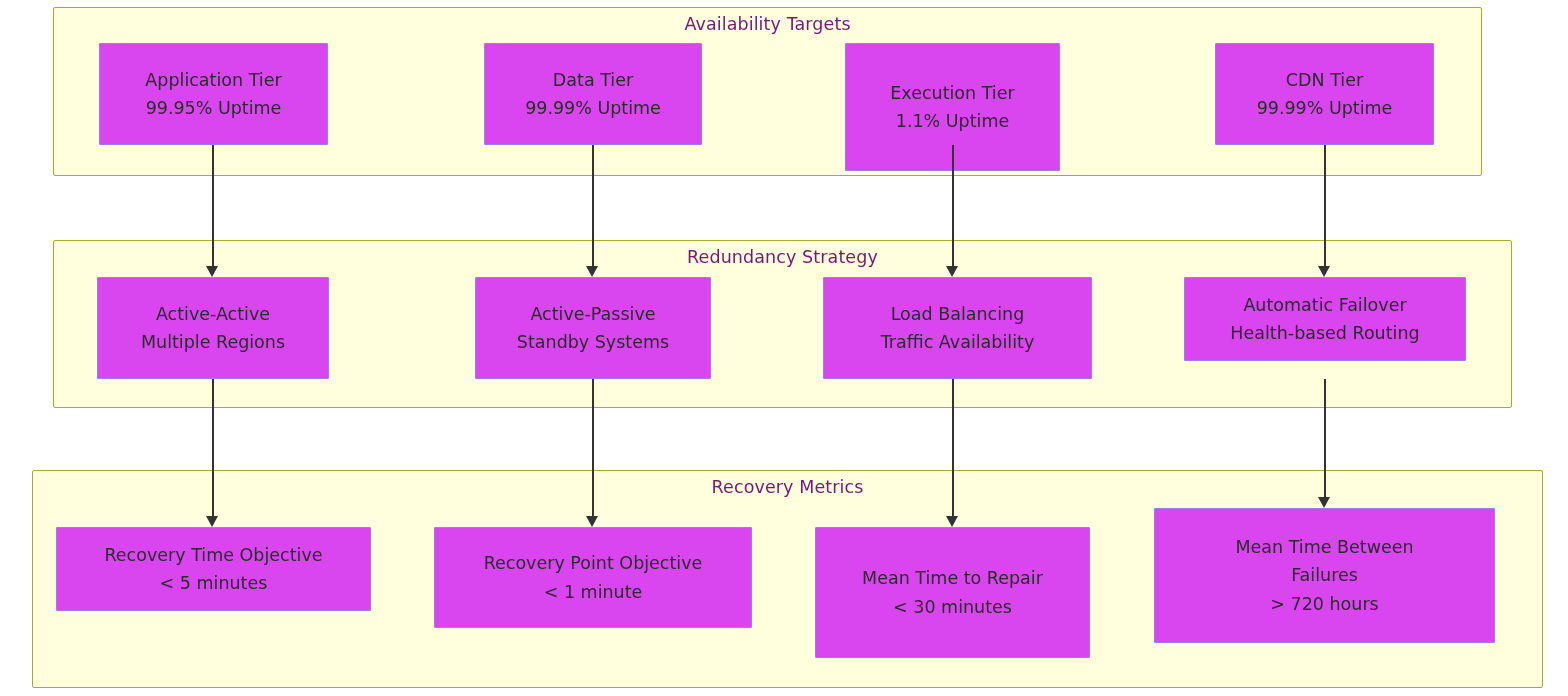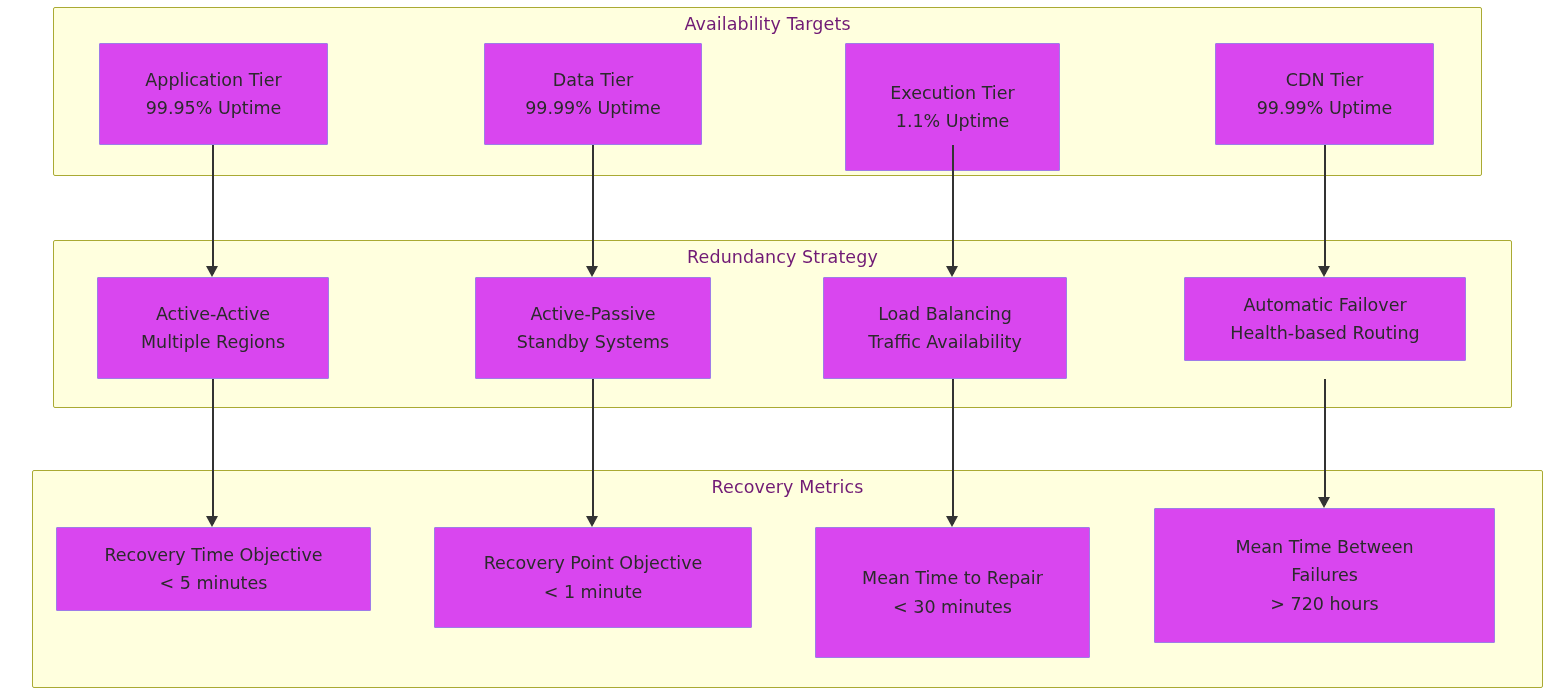--- a/index.html
+++ b/index.html
@@ -107,21 +107,21 @@
   <div class="node" style="left:97px; top:277px; width:232px; height:102px;">
     <span class="line">Active-Active</span>
     <span class="line">Multiple Regions</span>
   </div>
 
   <div class="node" style="left:475px; top:277px; width:236px; height:102px;">
     <span class="line">Active-Passive</span>
     <span class="line">Standby Systems</span>
   </div>
 
-  <div class="node" style="left:823px; top:277px; width:244px; height:102px;">
+  <div class="node" style="left:823px; top:277px; width:269px; height:102px;">
     <span class="line">Load Balancing</span>
     <span class="line">Traffic Availability</span>
   </div>
 
   <div class="node" style="left:1184px; top:277px; width:282px; height:84px;">
     <span class="line">Automatic Failover</span>
     <span class="line">Health-based Routing</span>
   </div>
 
   <div class="cluster" style="left:32px; top:470px; width:1511px; height:218px;">

